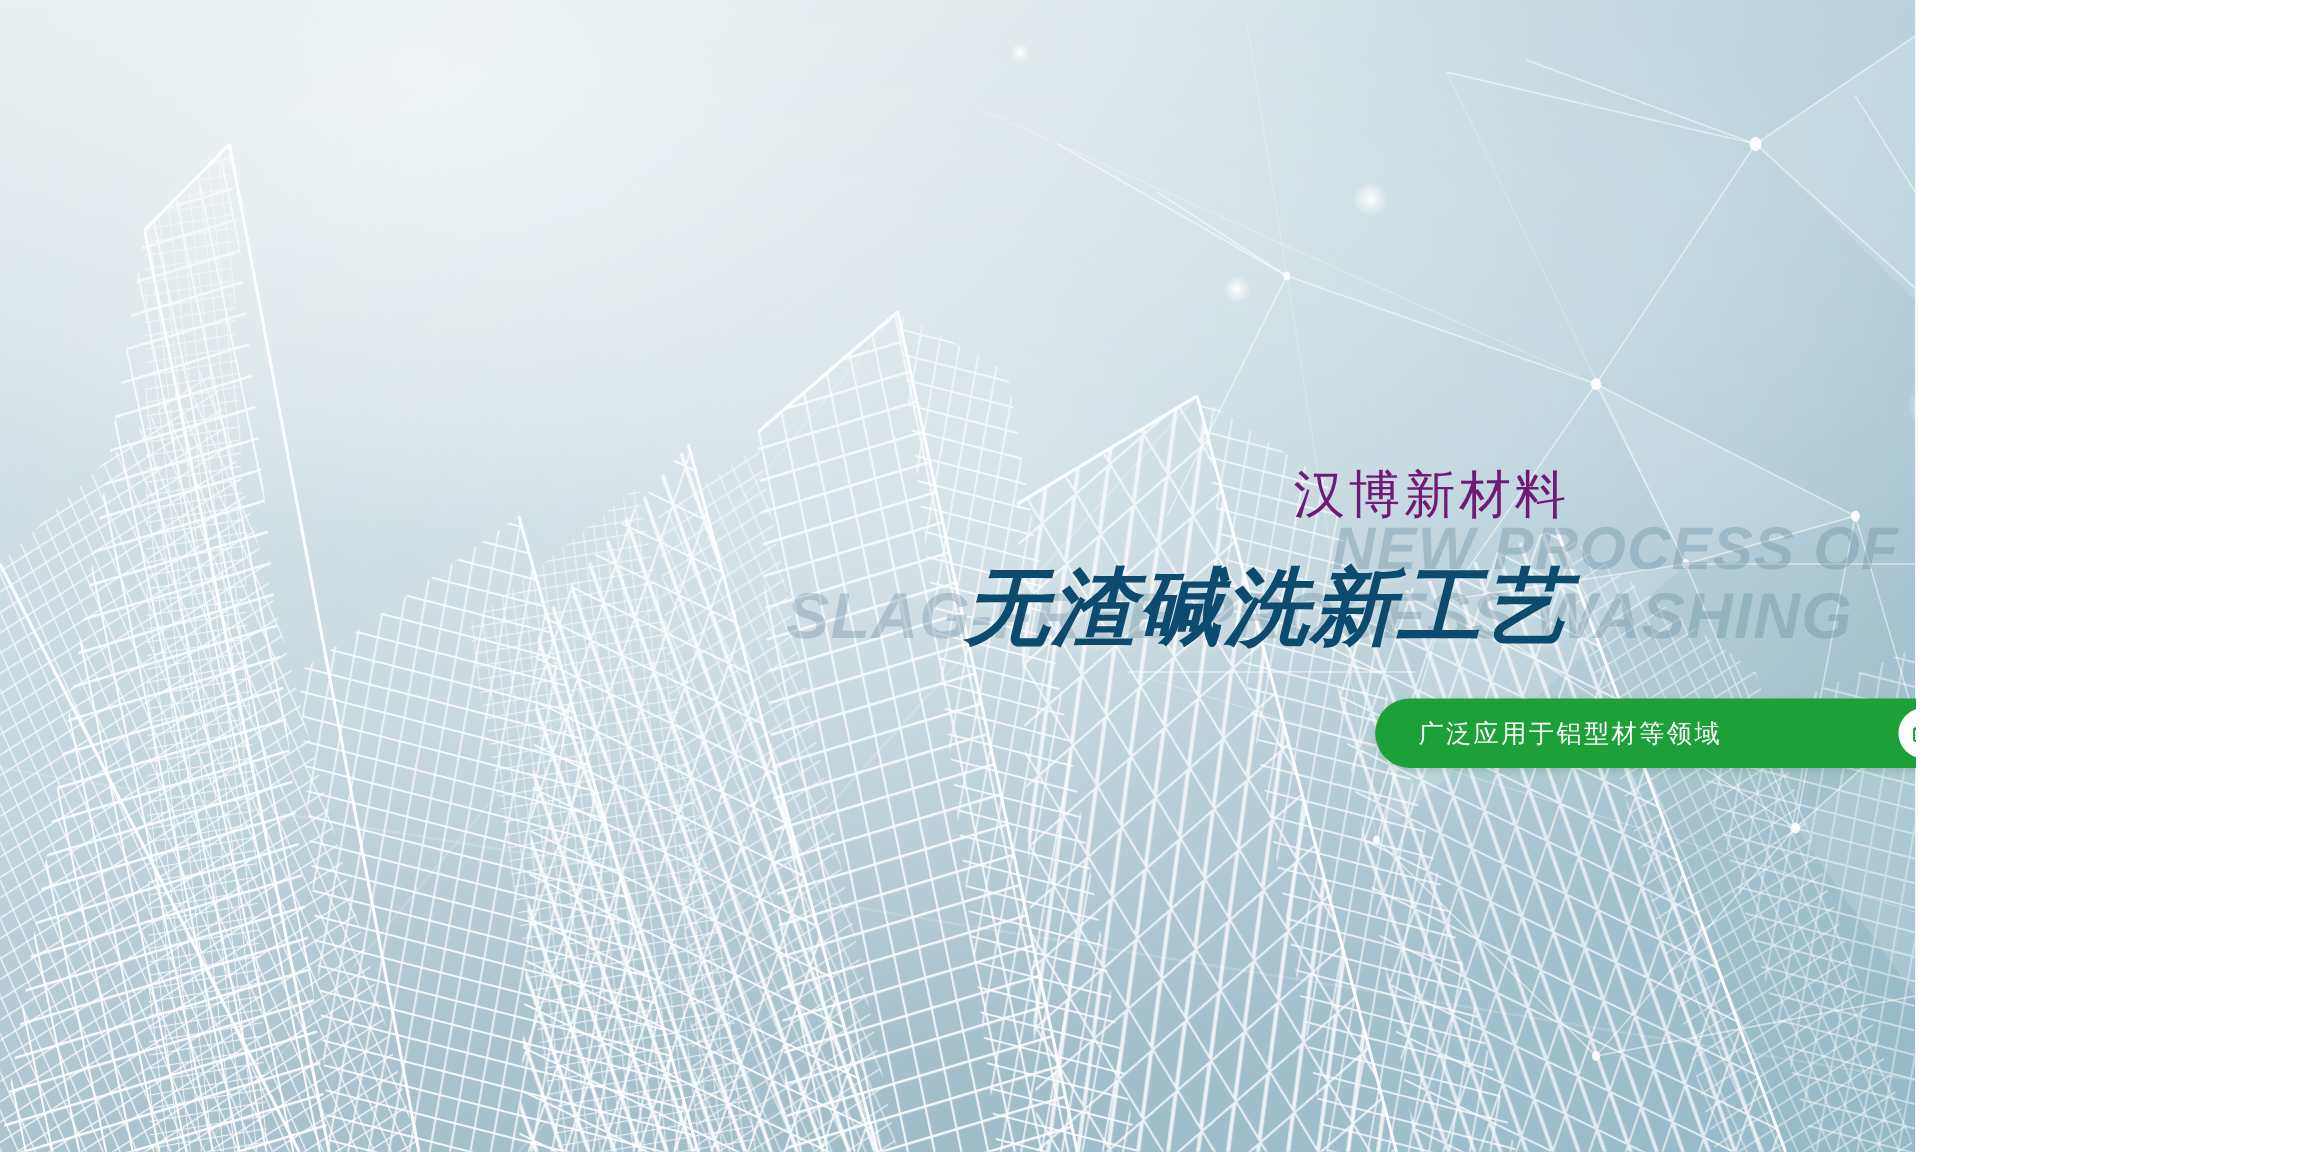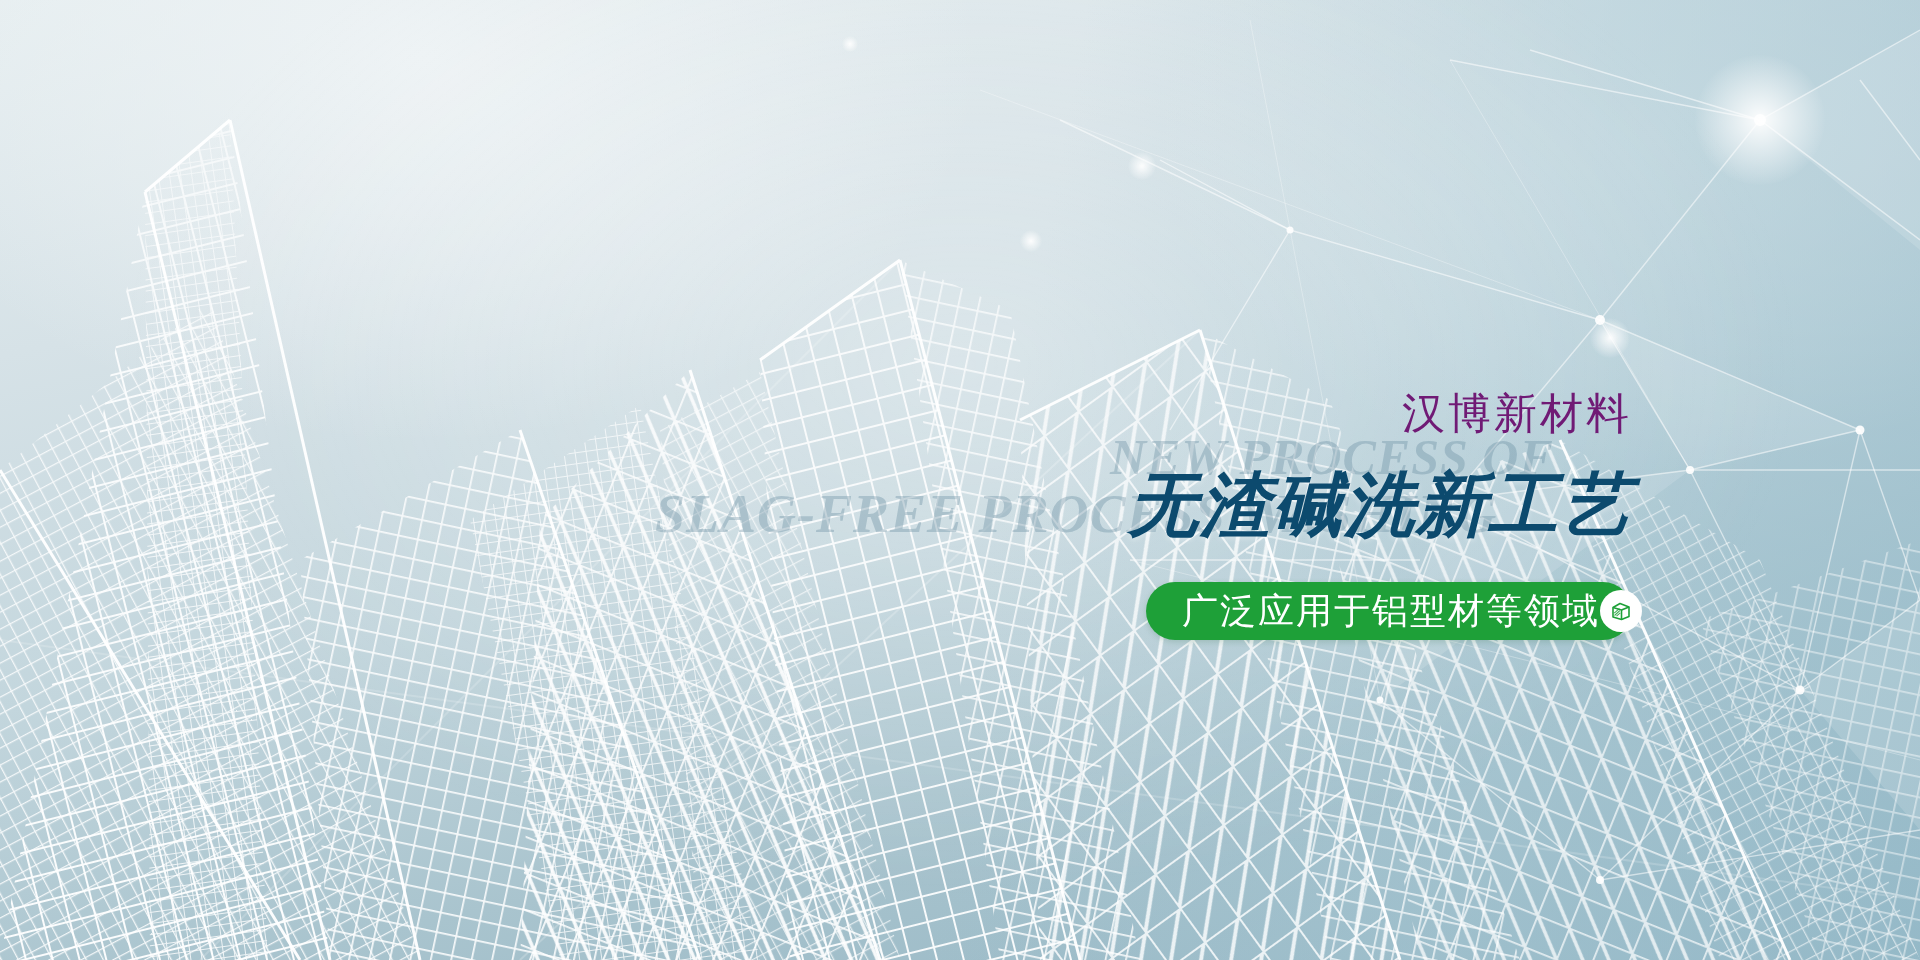--- a/index.html
+++ b/index.html
@@ -7,25 +7,24 @@
     margin: 0;
     padding: 0;
     background: #ffffff;
   }
   body {
     font-family: "Liberation Sans", "DejaVu Sans", sans-serif;
   }
 
   .banner {
     position: relative;
-    width: 1920px;
+    width: 1596px;
     height: 960px;
     overflow: hidden;
     background: #cfdde2;
-    font-family: Liberation Serif, serif;
   }
 
   
   .bg-base {
     position: absolute;
     inset: 0;
     background:
       radial-gradient(ellipse 900px 620px at 22% 6%, #eef3f5 0%, rgba(238,243,245,0) 62%),
       radial-gradient(ellipse 760px 520px at 86% 14%, #dfe9ec 0%, rgba(223,233,236,0) 65%),
       linear-gradient(168deg, #e6eef0 0%, #d6e2e7 26%, #c3d6dd 52%, #a9c4ce 74%, #93b5c3 100%);
@@ -123,21 +122,21 @@
     background: #1ea038;
     display: flex;
     align-items: center;
     justify-content: space-between;
     padding: 0 8px 0 36px;
     box-sizing: border-box;
     box-shadow: 0 2px 6px rgba(20,90,40,0.18);
   }
   .pill-text {
     color: #ffffff;
-    font-size: 36px;
+    font-size: 21px;
     letter-spacing: 2px;
     white-space: nowrap;
     line-height: 1;
     text-align: center;
   }
   .pill-icon {
     width: 42px;
     height: 42px;
     border-radius: 50%;
     background: #ffffff;

